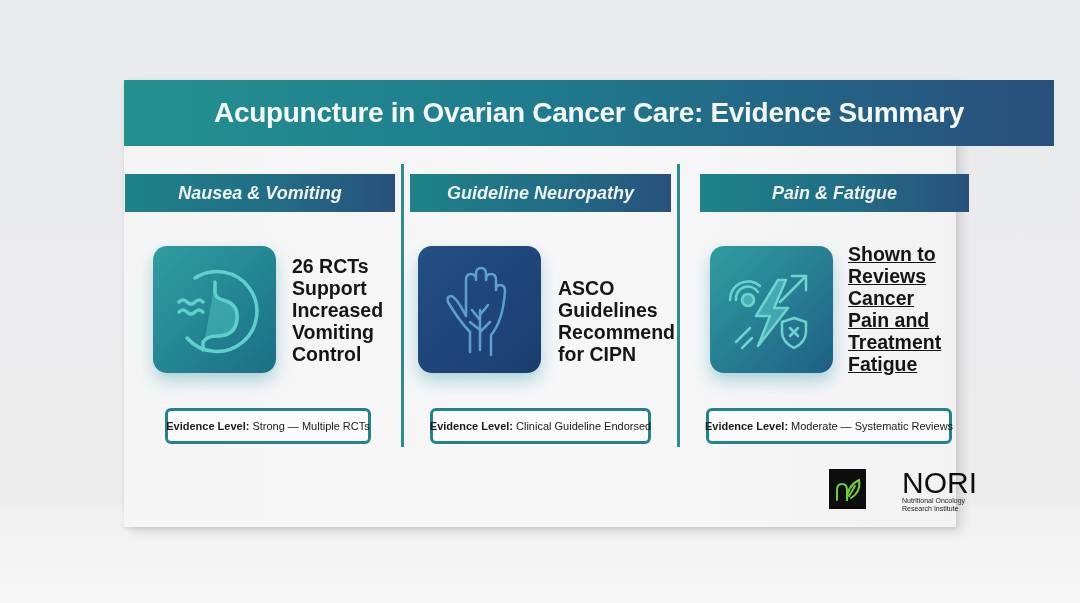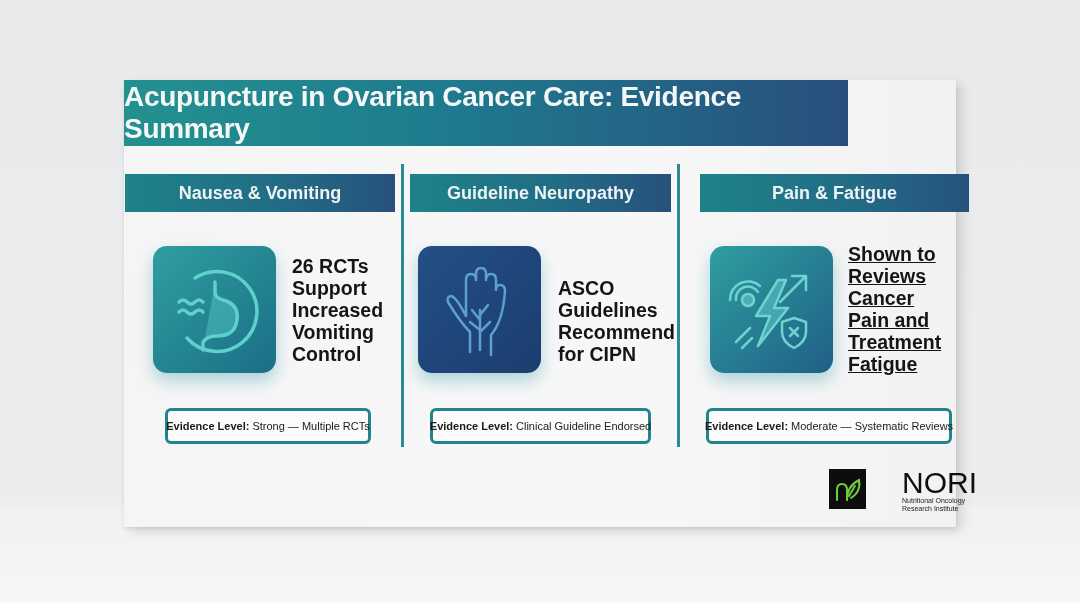--- a/index.html
+++ b/index.html
@@ -4,30 +4,30 @@
 <style>
   html,body{margin:0;padding:0;}
   body{width:1080px;height:603px;overflow:hidden;position:relative;
     background:linear-gradient(180deg,#e9eaec 0%,#ededee 83%,#f4f4f5 86%,#f6f6f7 100%);
     font-family:"Liberation Sans",sans-serif;}
   .floor{position:absolute;left:0;top:515px;width:1080px;height:88px;
     background:linear-gradient(180deg,#f1f1f2,#f7f7f8);}
   .board{position:absolute;left:124px;top:80px;width:832px;height:447px;
     background:linear-gradient(90deg,#f5f5f6,#f7f7f8 60%,#f2f2f3);
     box-shadow:6px 4px 10px rgba(0,0,0,0.12),0 2px 4px rgba(0,0,0,0.08);}
-  .title-bar{position:absolute;left:0;top:0;width:724px;height:66px;
+  .title-bar{position:absolute;left:0;top:0;width:930px;height:66px;
     background:linear-gradient(90deg,#23918f 0%,#1f7a8e 45%,#284f7c 100%);
     display:flex;align-items:center;justify-content:center;}
   .title{color:#f4f7f8;font-weight:bold;font-size:28px;letter-spacing:-0.3px;}
   .col{position:absolute;top:83px;height:285px;}
   .divider{position:absolute;top:84px;width:3px;height:283px;background:#2a8b91;}
   .col-head{position:absolute;top:11px;height:38px;left:0;right:0;
     background:linear-gradient(90deg,#1e8288 0%,#226d86 55%,#27517c 100%);
     display:flex;align-items:center;justify-content:center;}
-  .col-head span{color:#eef3f5;font-weight:bold;font-size:18px;}
+  .col-head span{color:#eef3f5;font-weight:bold;font-size:18px;font-style:italic;}
   .icon-box{position:absolute;top:83px;width:123px;height:127px;border-radius:14px;
     box-shadow:0 8px 16px rgba(40,150,160,0.35);display:flex;align-items:center;justify-content:center;}
   .stat{position:absolute;font-weight:bold;font-size:19.5px;line-height:22px;color:#151515;}
   .badge{position:absolute;top:245px;height:23px;border:3px solid #23838a;border-radius:6px;
     background:#fbfbfb;display:flex;align-items:center;justify-content:center;
     font-size:11px;color:#1b1b1b;white-space:nowrap;padding:15px 6px;box-sizing:border-box;}
   .badge b{font-weight:bold;margin-right:3px;}
   .logo{position:absolute;left:705px;top:389px;display:flex;align-items:flex-start;gap:32px;}
   .logo-mark{width:37px;height:40px;background:#0d0d0d;display:flex;align-items:center;justify-content:center;}
   .logo-text{margin-left:4px;}

